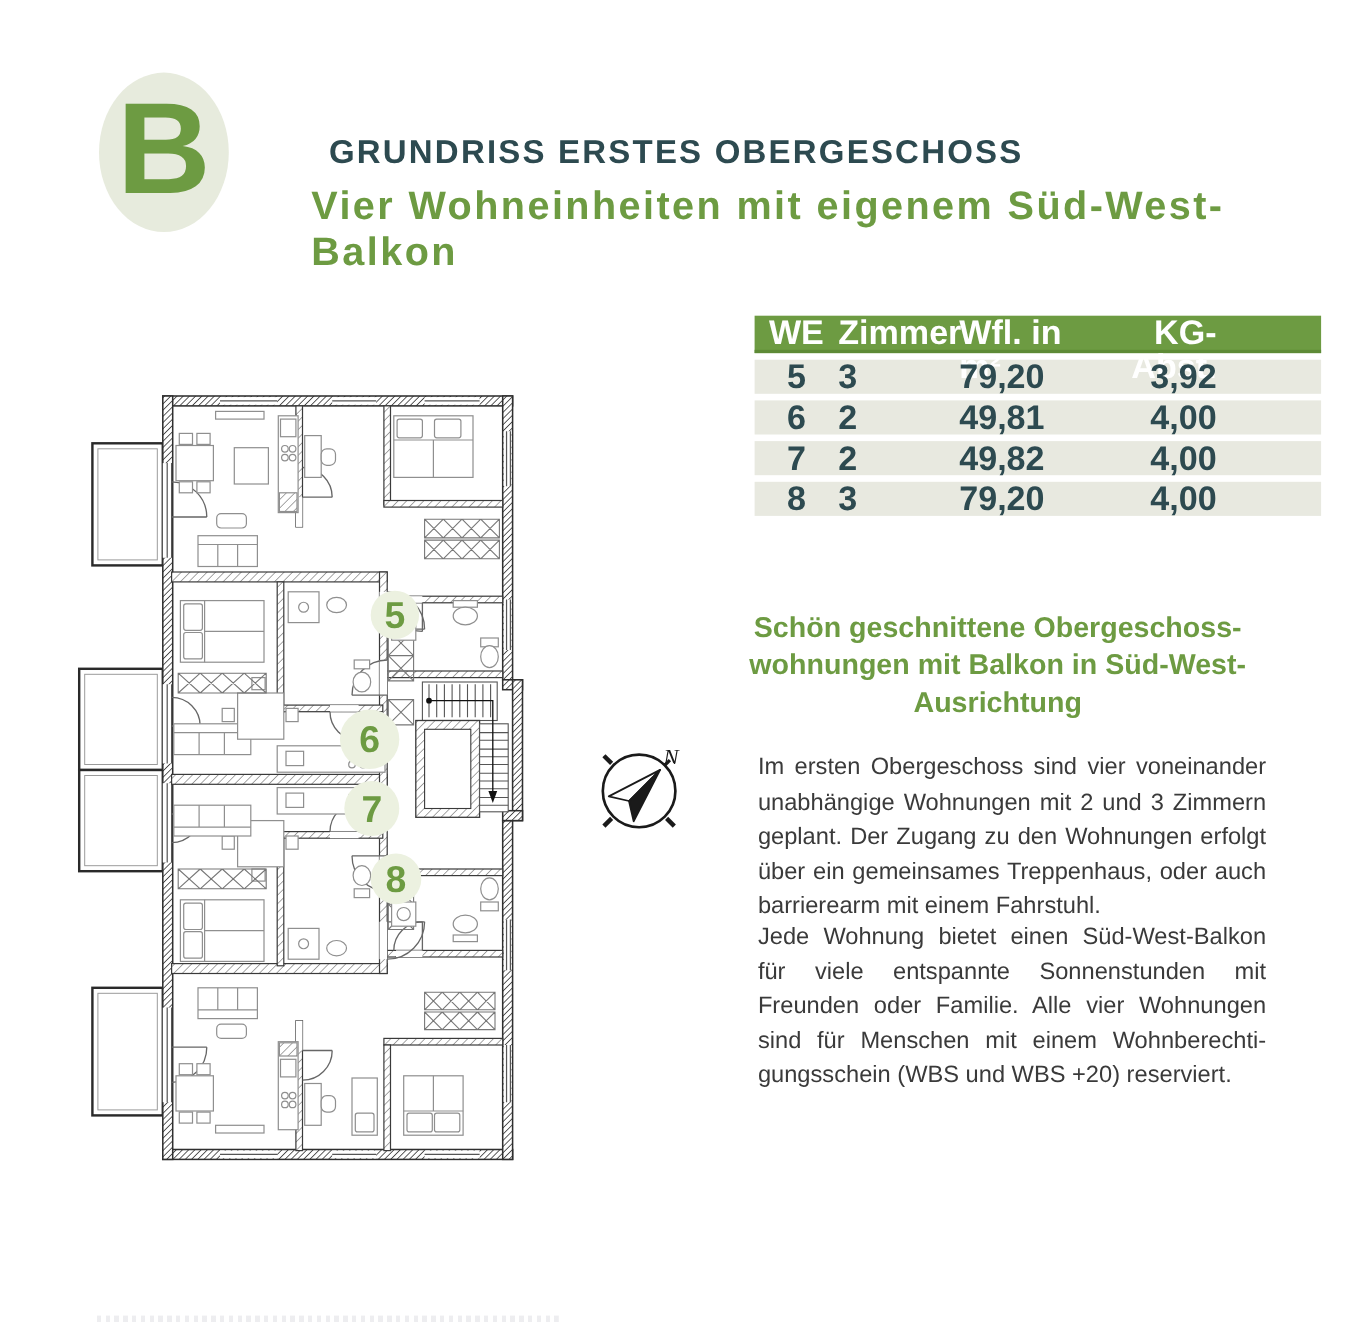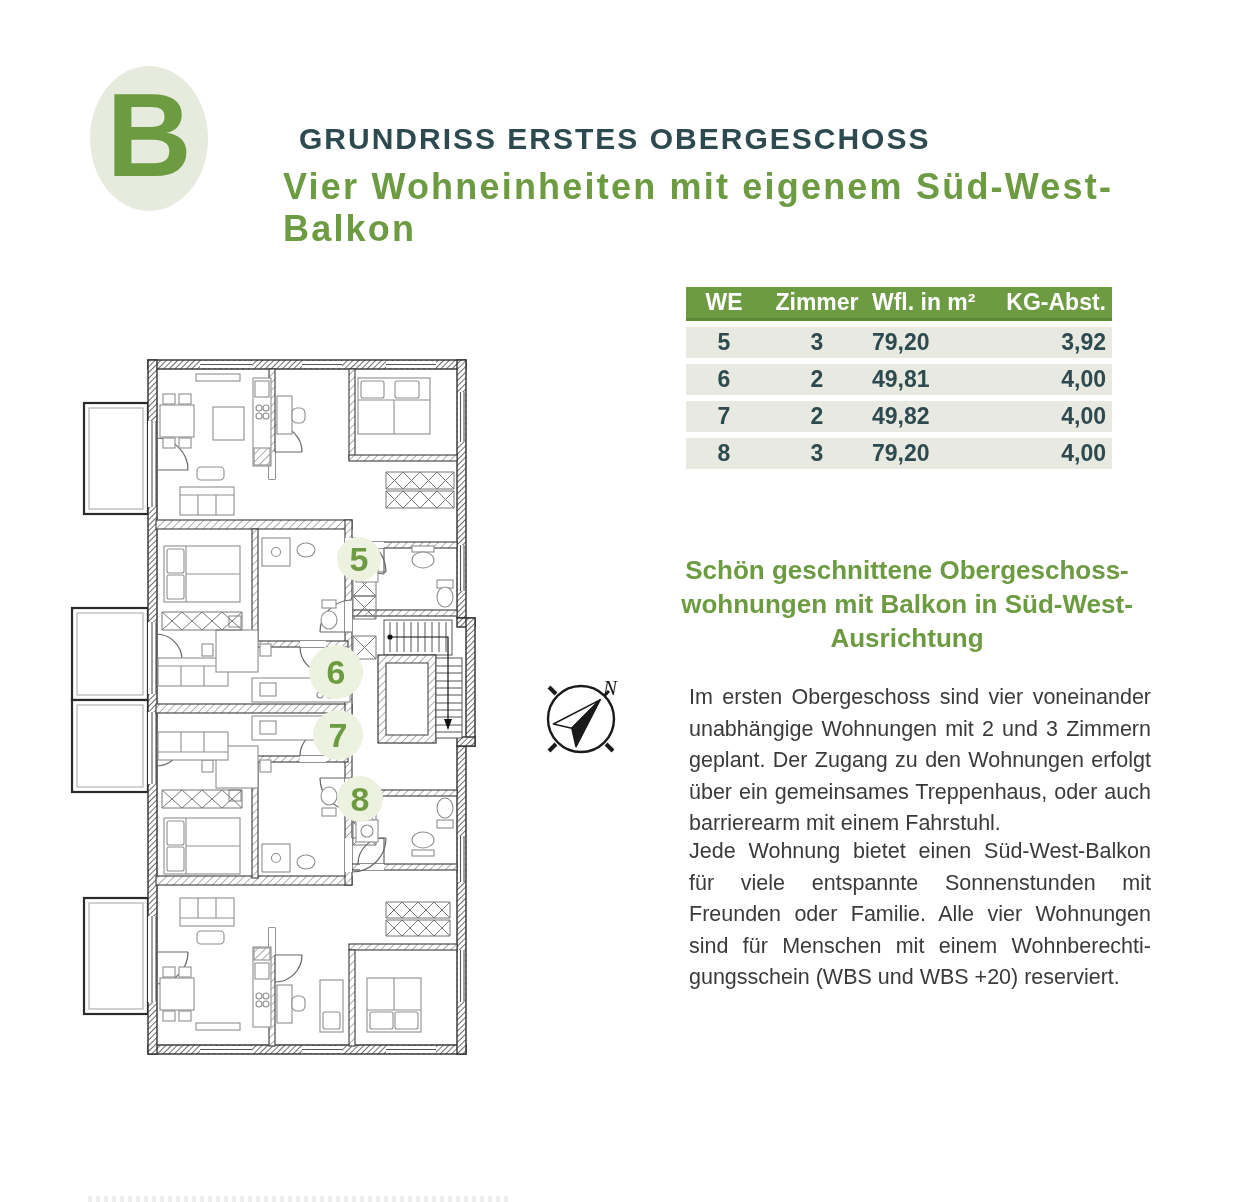--- a/index.html
+++ b/index.html
@@ -20,31 +20,31 @@
   .page-title{
     position:absolute;left:283px;top:106px;margin:16px;
     font-size:30px;font-weight:bold;letter-spacing:2px;color:#2d4a50;
   }
   .page-subtitle{
     position:absolute;left:283px;top:166px;margin:0;
     font-size:36px;font-weight:bold;letter-spacing:2.2px;color:#6d9b42;
   }
   
   .unit-table{
-    position:absolute;left:686px;top:287px;width:426px;
-    font-size:23px;font-weight:bold;color:#2d4a50;
+    position:absolute;left:686px;top:287px;width:515px;
+    font-size:31px;font-weight:bold;color:#2d4a50;
   }
   .t-row{display:grid;grid-template-columns:76px 110px 134px 118px;}
   .t-head{
     background:#6d9b42;color:#ffffff;height:31px;line-height:31px;
     border-bottom:3px solid #5d8a36;
   }
   .t-data{background:#e8e9e0;height:31px;line-height:31px;margin-top:6px;}
   .t-row .c0{text-align:center;}
-  .t-row .c1{text-align:center;}
+  .t-row .c1{}
   .t-row .c2{padding-right:10px;}
   .t-row .c3{text-align:right;padding-right:18px;}
   
   .article-heading{
     position:absolute;left:673px;top:553px;width:468px;margin:0;
     font-size:26px;font-weight:bold;line-height:34px;color:#6d9b42;text-align:center;
   }
   .article p{
     position:absolute;left:673px;width:462px;margin:16px;
     font-size:21.5px;line-height:31.6px;color:#3a3a3a;

